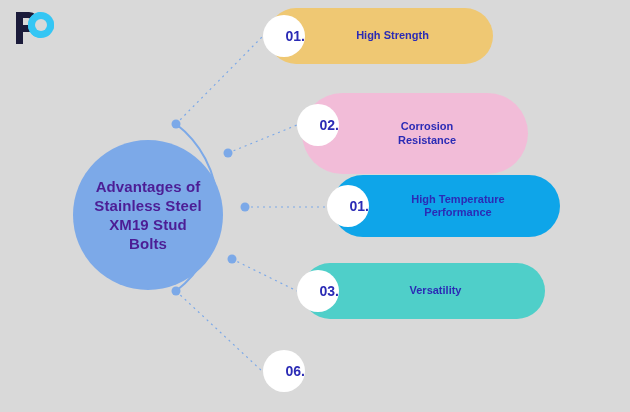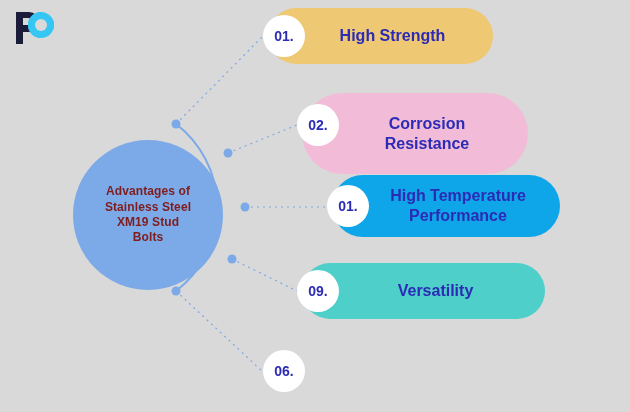--- a/index.html
+++ b/index.html
@@ -44,58 +44,58 @@
     height: 150px;
     border-radius: 50%;
     background: #7ca9e8;
     display: flex;
     align-items: center;
     justify-content: center;
     text-align: center;
     box-sizing: border-box;
   }
   .hub-label {
-    color: #7f1d1d;
-    font-size: 12px;
+    color: #4c1d95;
+    font-size: 15px;
     font-weight: bold;
     line-height: 1.28;
     letter-spacing: 0.1px;
     padding: 0 12px;
     white-space: pre-line;
   }
   
   .pill {
     position: absolute;
     border-radius: 999px;
     display: flex;
     align-items: center;
     box-sizing: border-box;
   }
   .pill-text {
     color: #2b2bb5;
     font-weight: bold;
-    font-size: 16px;
+    font-size: 11px;
     line-height: 1.22;
     width: 100%;
     text-align: center;
     white-space: pre-line;
     padding-left: 34px;
     padding-right: 10px;
     box-sizing: border-box;
   }
   
   .badge {
     position: absolute;
     width: 42px;
     height: 42px;
     border-radius: 50%;
     background: #ffffff;
     display: flex;
     align-items: center;
-    justify-content: center;
+    justify-content: flex-end;
     color: #2b2bb5;
     font-weight: bold;
     font-size: 14px;
     box-shadow: 0 0 0 0 rgba(0,0,0,0);
   }
 </style>
 </head>
 <body>
 
 <div id="canvas">
@@ -155,20 +155,20 @@
 Performance</div>
   </div>
   <div class="badge" style="left:327px; top:185px;">
     <span>01.</span>
   </div>
 
   <div class="pill" style="left:302px; top:263px; width:243px; height:56px; background:#4fcfc9;">
     <div class="pill-text">Versatility</div>
   </div>
   <div class="badge" style="left:297px; top:270px;">
-    <span>09.</span>
+    <span>03.</span>
   </div>
 
   <div class="badge" style="left:263px; top:350px;">
     <span>06.</span>
   </div>
 
 </div>
 
 </body></html>

